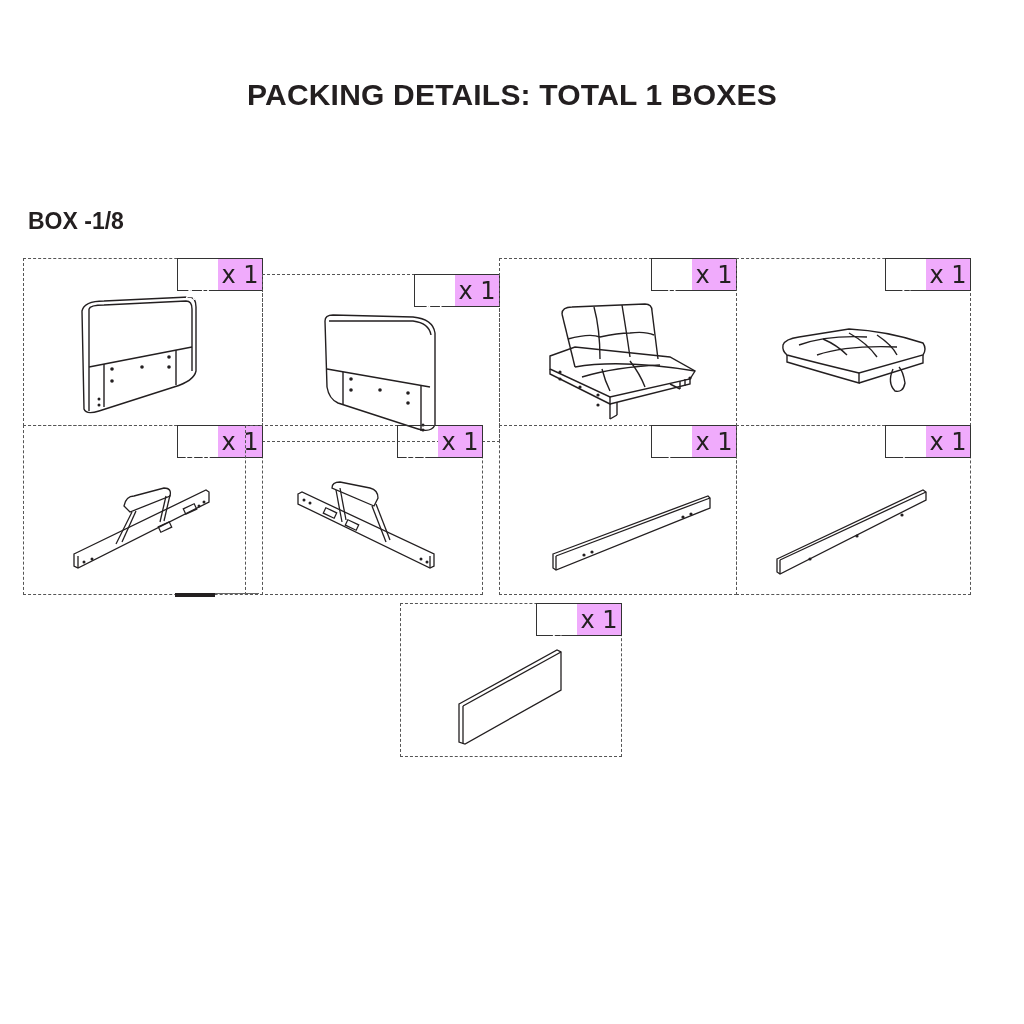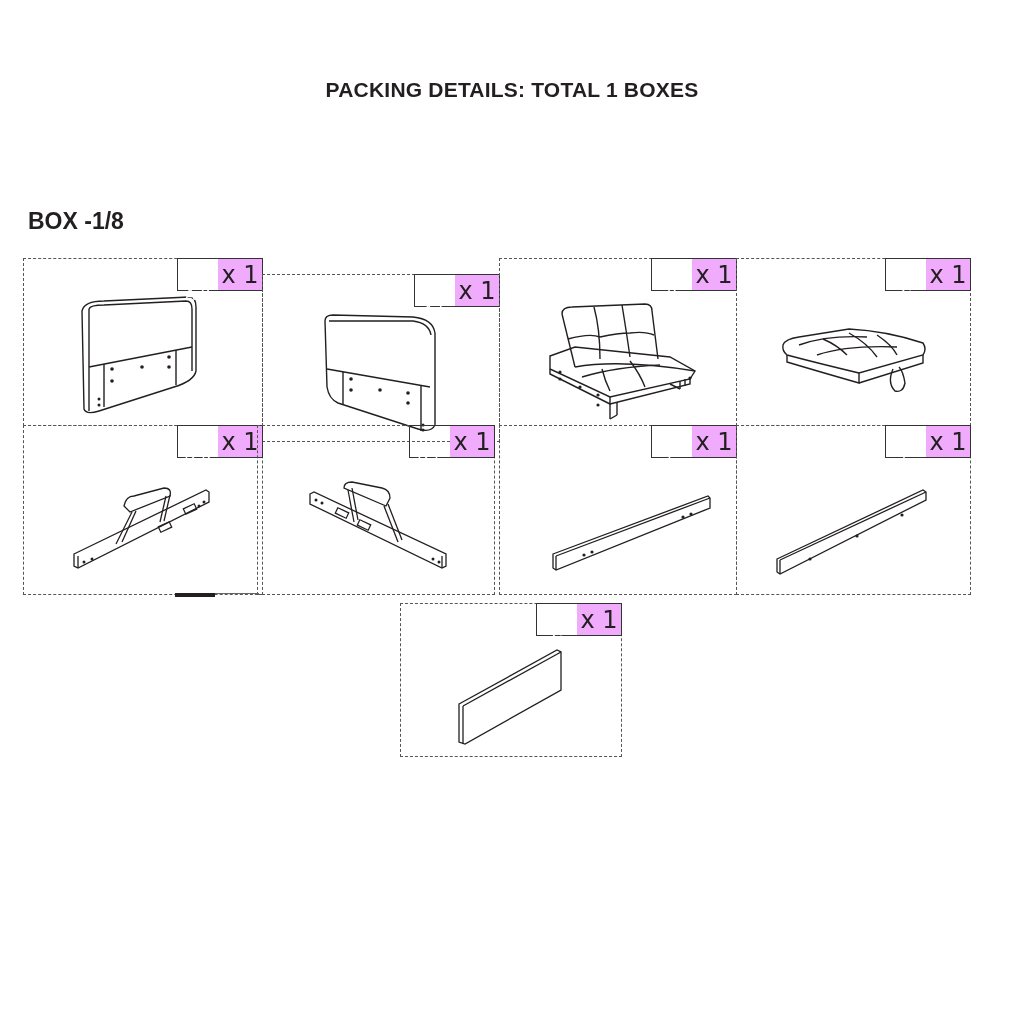--- a/index.html
+++ b/index.html
@@ -1,17 +1,17 @@
 <!DOCTYPE html>
 <html><head>
 <meta charset="utf-8">
 <style>
   html, body { margin:0; padding:0; background:#fff; }
   body { width:1024px; height:1024px; position:relative; overflow:hidden; font-family:"Liberation Sans", sans-serif; color:#231f20; }
-  .title { position:absolute; top:78px; left:0; width:1024px; text-align:center; font-size:21px; font-weight:bold; letter-spacing:0.2px; }
+  .title { position:absolute; top:78px; left:0; width:1024px; text-align:center; font-size:30px; font-weight:bold; letter-spacing:0.2px; }
   .box-label { position:absolute; top:208px; left:28px; font-size:23px; font-weight:bold; }
   .cell { position:absolute; box-sizing:border-box; border:1.3px dashed #555; }
   .badge { position:absolute; top:-1px; right:-1px; height:33px; display:flex; border:1.3px solid #333; box-sizing:border-box; }
   .badge .code { background:#231f20; color:#fff; width:40px; display:flex; align-items:center; justify-content:center; font-family:"DejaVu Sans", sans-serif; font-size:15px;margin-top:36px; }
   .badge .qty { background:#f0abfc; width:44px; display:flex; align-items:center; justify-content:center; font-family:"DejaVu Sans", sans-serif; font-size:24px; }
   .art { position:absolute; left:0; top:0; }
   .stub { position:absolute; left:175px; top:593px; width:84px; height:4px; border-top:1px solid #666; }
   .stub .dark { position:absolute; left:0; top:-1px; width:40px; height:4px; background:#231f20; }
 </style>
 </head>
@@ -147,21 +147,21 @@
         <circle cx="175" cy="80" r="1.5"></circle>
         <circle cx="180" cy="76" r="1.5"></circle>
       </g>
   </svg>
   <div class="badge">
     <span class="code">D-R</span>
     <span class="qty">x 1</span>
   </div>
 </div>
 
-<div class="cell" style="left:257px; top:425px; width:238px; height:170px;">
+<div class="cell" style="left:245px; top:425px; width:238px; height:170px;">
   <svg class="art" width="238" height="170" viewBox="0 0 238 170">
     <g fill="none" stroke="#231f20" stroke-width="1.3">
       <path d="M52,68 L56,66 L188,128 L188,140 L184,142 L52,78 Z"></path>
       <line x1="184" y1="130" x2="184" y2="142"></line>
       <path d="M86,62 Q86,56 94,56 L124,62 Q132,64 132,72 L128,80 Z"></path>
       <line x1="90" y1="64" x2="96" y2="96"></line>
         <line x1="94" y1="62" x2="100" y2="94"></line>
       <line x1="126" y1="80" x2="140" y2="116"></line>
         <line x1="130" y1="78" x2="144" y2="114"></line>
       <rect x="78" y="84" width="12" height="6" transform="rotate(25 84 87)"></rect>

